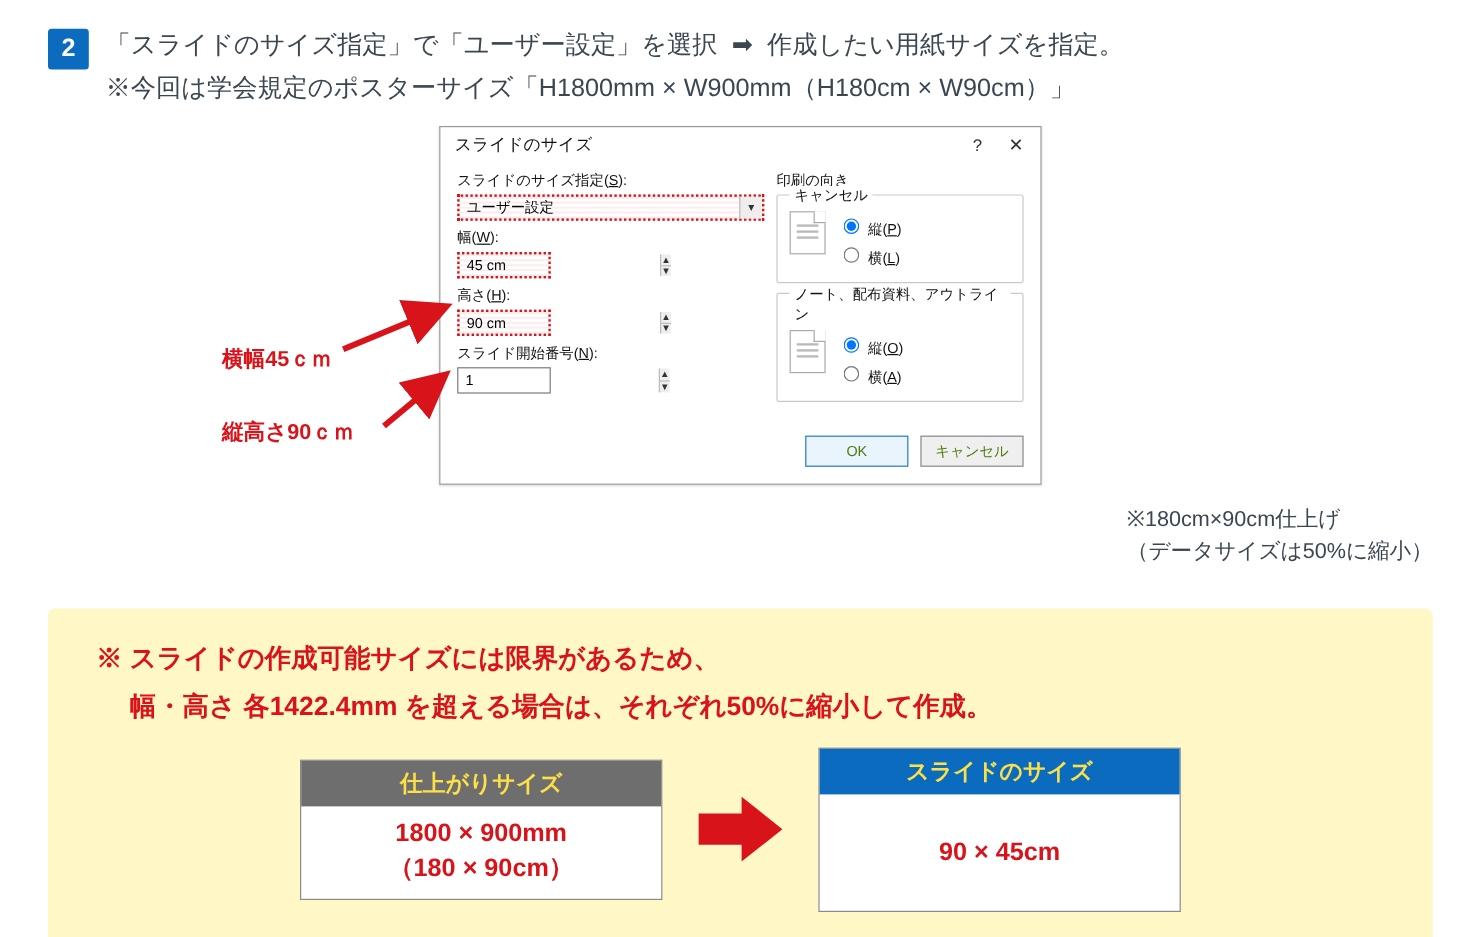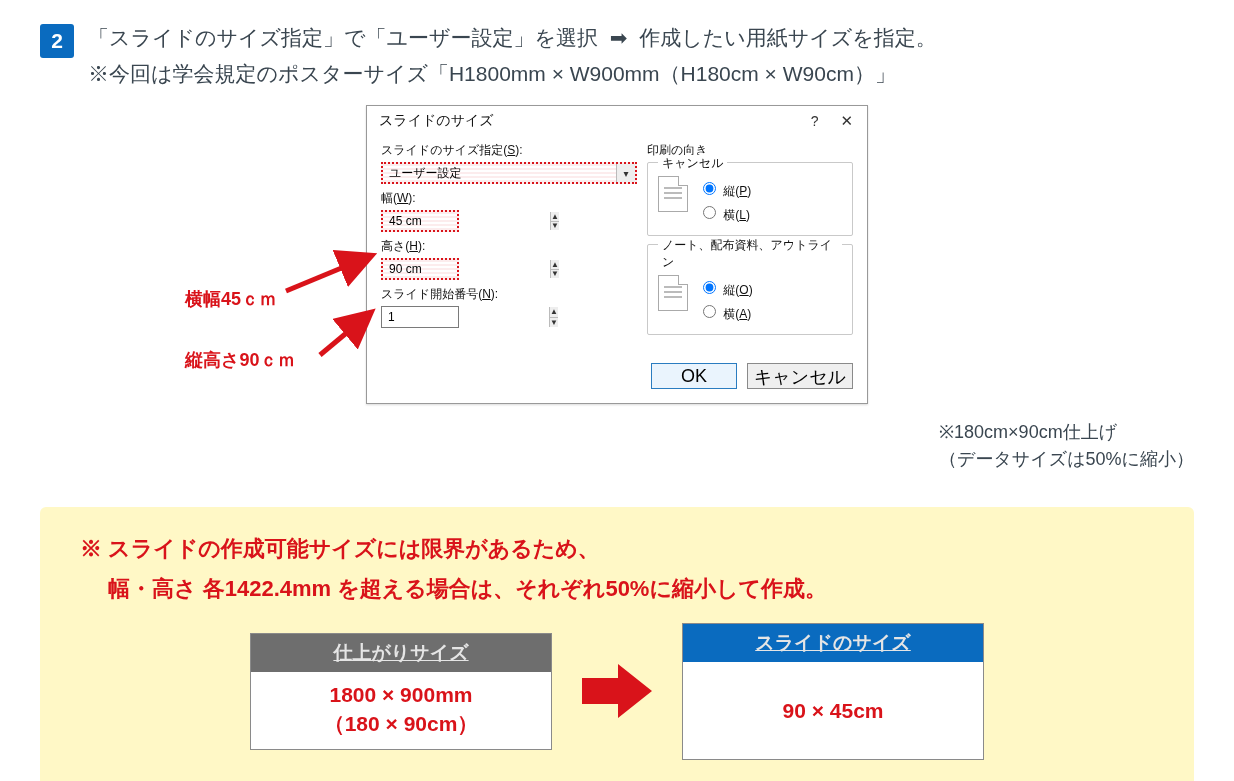--- a/index.html
+++ b/index.html
@@ -92,22 +92,22 @@
   }
   .doc-lines{position:absolute;left:5px;top:10px;right:5px;}
   .doc-lines i{display:block;height:2px;background:#bbb;margin-bottom:3px;}
   .radios label{display:block;font-size:12px;margin:3px 0;}
   .radios input{margin-right:4px;}
 
   .dlg-foot{
     display:flex;justify-content:flex-end;gap:10px;padding:10px 14px 14px;
   }
   .btn{
-    min-width:86px;height:26px;font-size:18px;border:1px solid #8a8a8a;
-    background:#efefef;color:#000000;cursor:default;
+    min-width:86px;height:26px;font-size:12px;border:1px solid #8a8a8a;
+    background:#efefef;color:#4d7c0f;cursor:default;
   }
   .btn.primary{border:1.5px solid #2a7cc0;background:#eaf4fd;}
 
   
   .callout{position:absolute;font-weight:700;font-size:18px;color:var(--red);white-space:nowrap;}
   .callout.c1{left:145px;top:182px;}
   .callout.c2{left:145px;top:243px;}
   svg.arrows{position:absolute;left:0;top:0;width:100%;height:100%;pointer-events:none;}
 
   
@@ -115,21 +115,21 @@
 
   
   .note{
     background:var(--gold);border-radius:6px;margin-top:22px;
     padding:22px 40px 34px;box-sizing:border-box;
   }
   .note-heading{color:var(--red);font-weight:700;font-size:22px;line-height:1.8;}
   .note-flex{display:flex;align-items:center;justify-content:center;gap:30px;margin-top:14px;}
 
   .size-card{width:300px;border:1px solid #8a8a8a;background:#fff;text-align:center;}
-  .size-card .head{color:#e5e5e5;font-weight:700;font-size:19px;padding:6px 0;text-decoration:underline;}
+  .size-card .head{color:#fde047;font-weight:700;font-size:19px;padding:6px 0;}
   .size-card .body{color:var(--red);font-weight:700;font-size:21px;padding:8px 0 10px;line-height:1.4;}
   .head-grey{background:#6e6e6e;}
   .head-blue{background:#0a6bbf;}
 
   .big-arrow{width:70px;height:54px;}
 </style>
 </head>
 <body>
 
 <div class="page">

